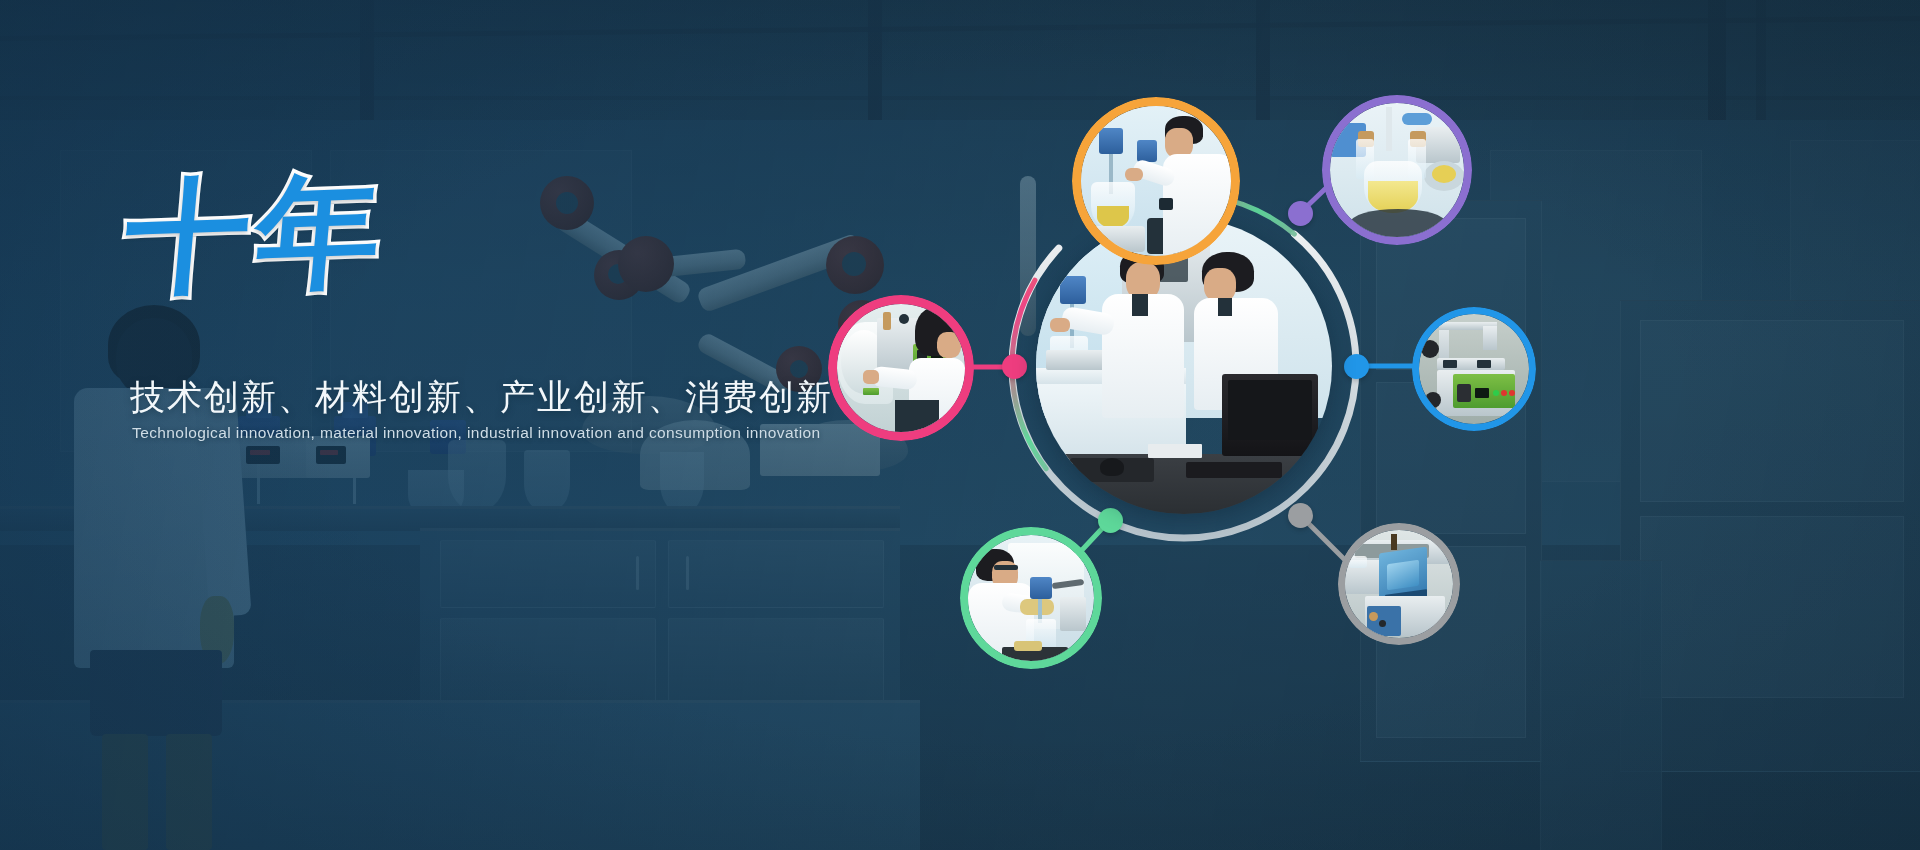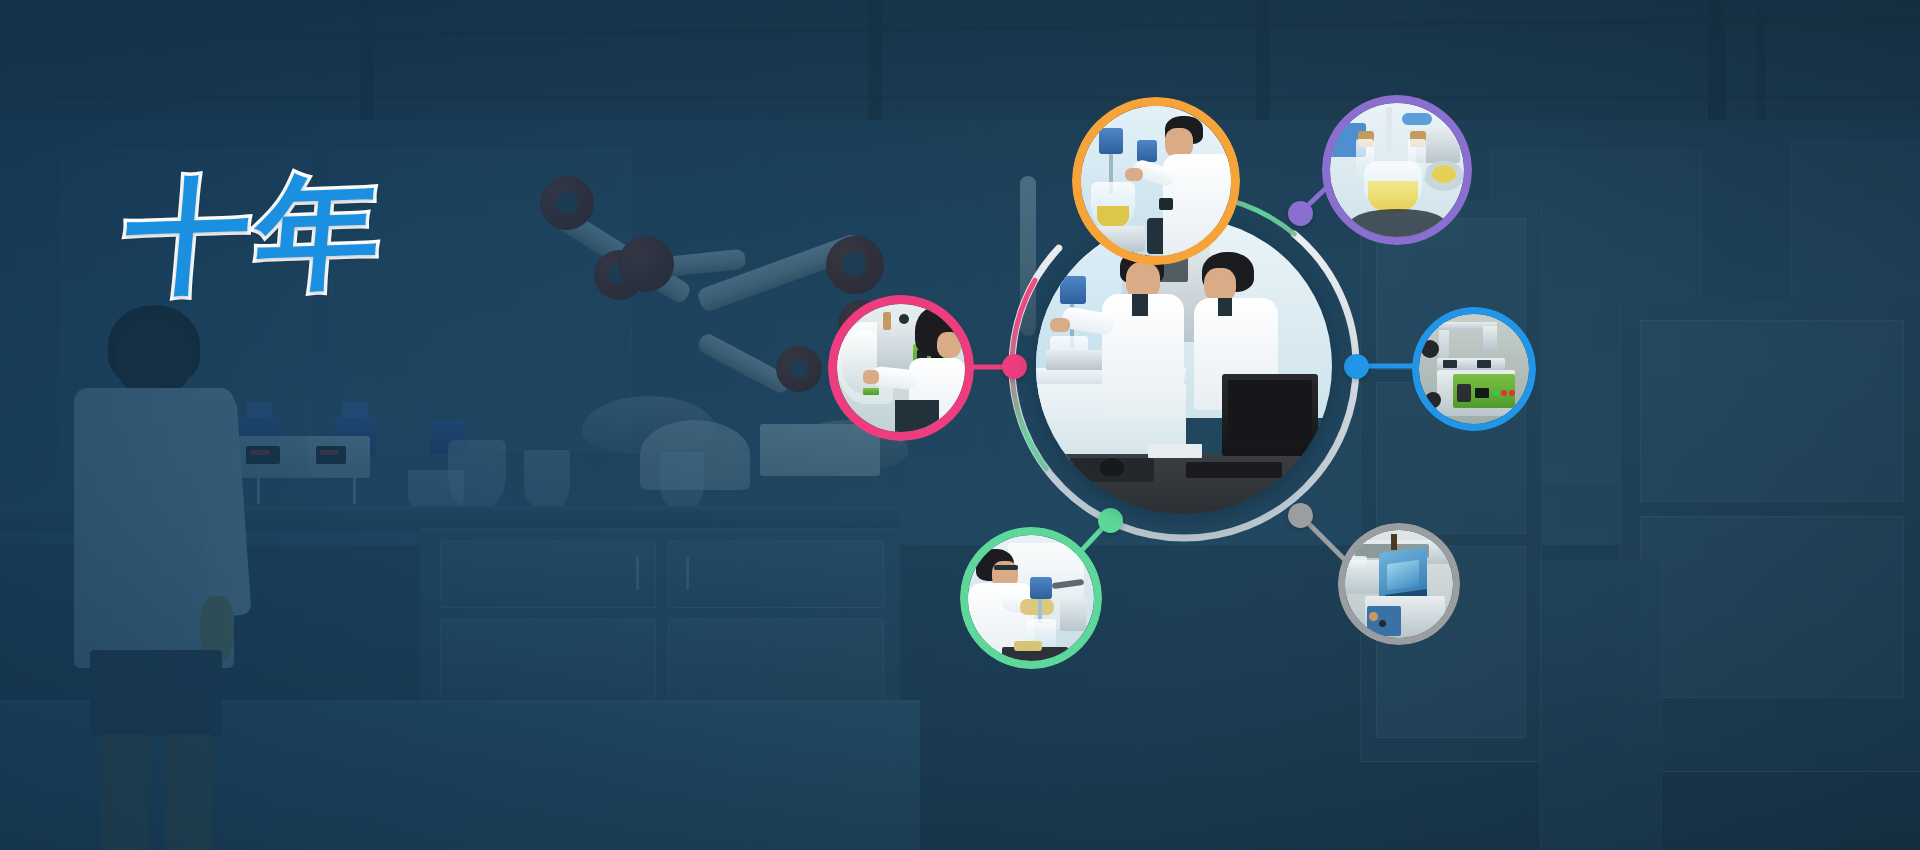--- a/index.html
+++ b/index.html
@@ -275,20 +275,22 @@
   </div>
 
   <div class="text-block">
 
     <div class="brush-line">
       <div class="brush-word">十年</div>
       <div class="headline-stack">
       </div>
     </div>
 
+    <div class="sub-cn">技术创新、材料创新、产业创新、消费创新</div>
+    <div class="sub-en">Technological innovation, material innovation, industrial innovation and consumption innovation</div>
   </div>
 
   <div class="composition">
 
     <svg class="ring-svg" width="860" height="700">
       <defs>
         <linearGradient id="ringGrad" x1="0%" y1="0%" x2="100%" y2="100%">
           <stop offset="0%" stop-color="#f6a43a"></stop>
           <stop offset="18%" stop-color="#ee3d7f"></stop>
           <stop offset="38%" stop-color="#5ed89a"></stop>

